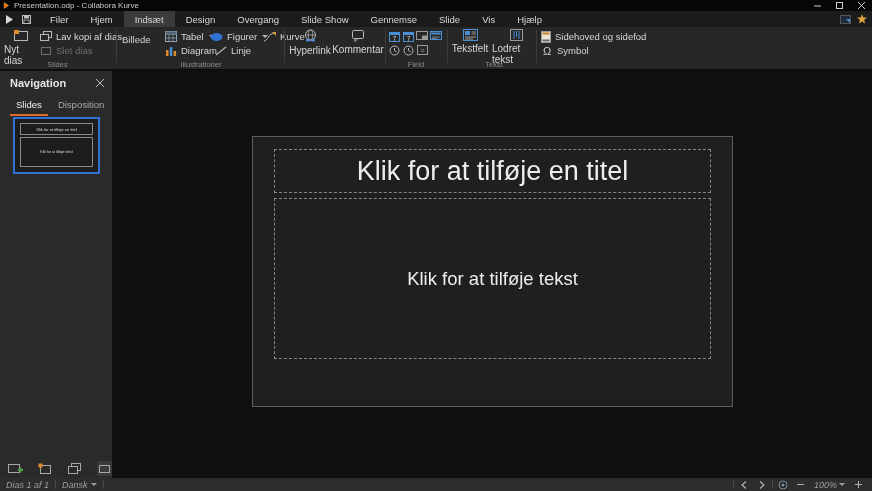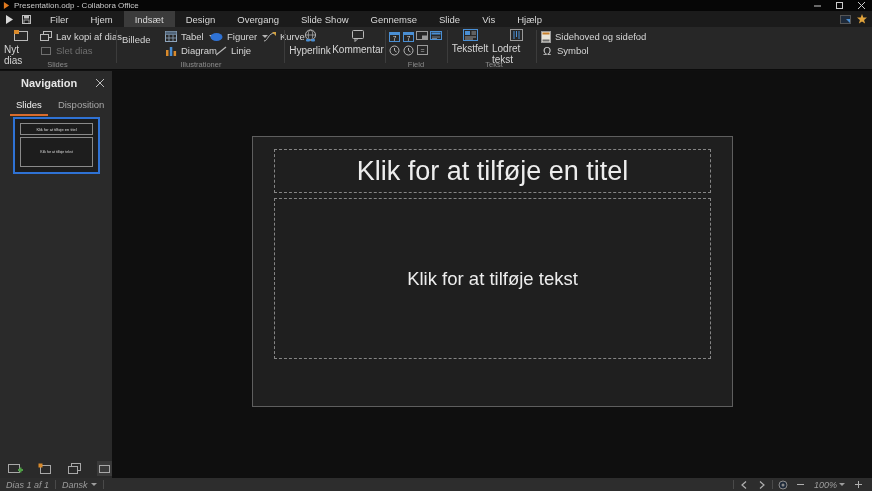--- a/index.html
+++ b/index.html
@@ -37,21 +37,21 @@
   .btn-small.disabled { color:#6f6f6f; }
   .drop-arrow { width:0; height:0; border-left:3px solid transparent; border-right:3px solid transparent;
                 border-top:3px solid #b5b5b5; margin-left:1px; }
   .fbtn { position:absolute; width:12px; height:12px; display:flex; align-items:center; justify-content:center; }
 
   
   .workarea { position:absolute; left:0; top:71px; width:872px; height:407px; background:#101010; }
 
   
   .navpanel { position:absolute; left:0; top:0; width:112px; height:391px; background:#2a2a2a; }
-  .navhead { display:flex; align-items:center; justify-content:space-between; padding:6px 8px 4px 21px; }
+  .navhead { display:flex; align-items:center; justify-content:space-between; padding:6px 8px 4px 10px; }
   .navtitle { font-size:11px; font-weight:bold; color:#e6e6e6; }
   .navtabs { display:flex; gap:4px; padding:4px 0 0 10px; font-size:9.5px; color:#a8a8a8; }
   .navtab { padding:2px 6px 4px 6px; }
   .navtab.active { color:#efefef; border-bottom:2px solid #d96c2c; }
   .thumb-wrap { position:absolute; left:13px; top:46px; width:87px; height:57px;
                 border:2px solid #2f72d4; background:#1d1d1d; padding:4px 5px; }
   .thumb-title { border:1px solid #8a8a8a; height:12px; display:flex; align-items:center;
                  justify-content:center; color:#ddd; font-size:4px; overflow:hidden; }
   .thumb-body { border:1px solid #8a8a8a; height:30px; margin-top:2px; display:flex; align-items:center;
                 justify-content:center; color:#ddd; font-size:3.5px; overflow:hidden; }
@@ -84,21 +84,21 @@
 </style>
 </head>
 <body>
 
 <div id="app">
 
   <div class="titlebar">
     <svg class="appicon" viewBox="0 0 8 8">
       <path d="M1 0 L7 4 L1 8 Z" fill="#e07a1f"></path>
     </svg>
-    <span>Presentation.odp - Collabora Office</span>
+    <span>Presentation.odp - Collabora Kurve</span>
     <div class="wincontrols">
       <div class="winbtn">
         <svg width="7" height="7">
             <line x1="0" y1="4" x2="7" y2="4" stroke="#cccccc" stroke-width="1"></line>
           </svg>
       </div>
       <div class="winbtn">
         <svg width="7" height="7">
             <rect x="0.5" y="0.5" width="6" height="6" fill="none" stroke="#cccccc" stroke-width="1"></rect>
           </svg>

